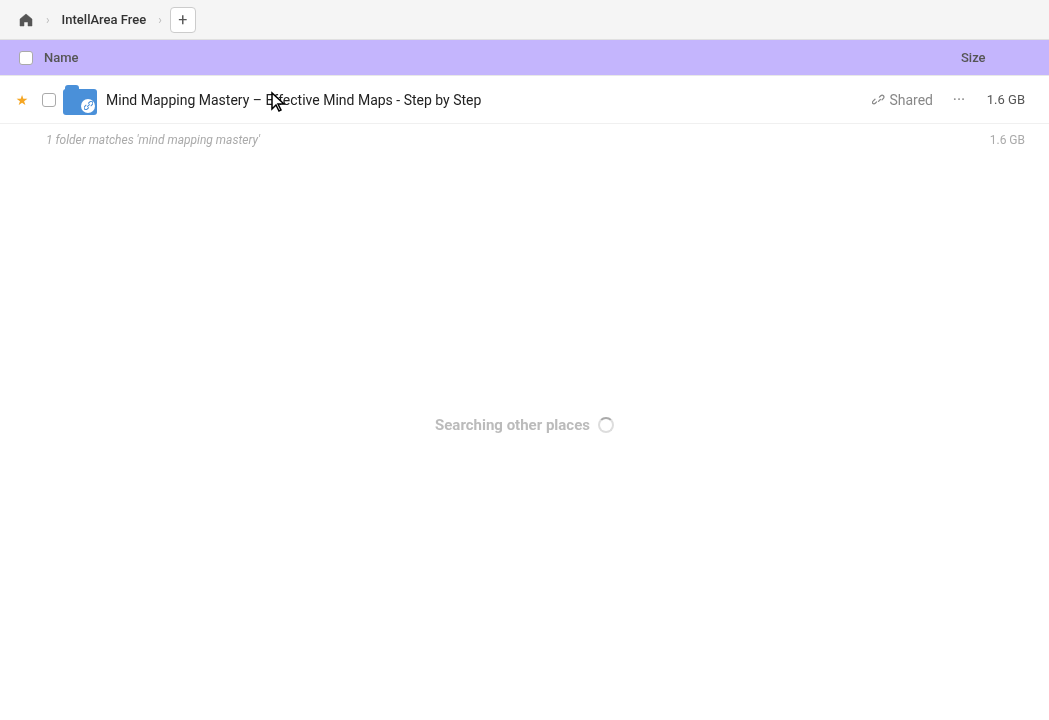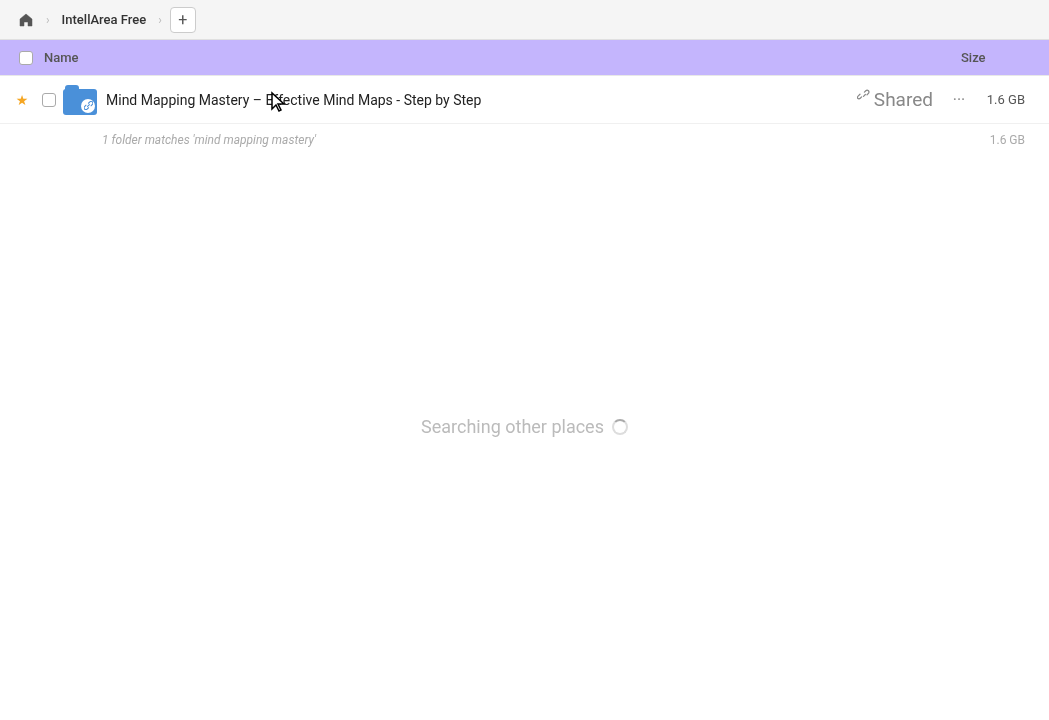--- a/index.html
+++ b/index.html
@@ -212,23 +212,24 @@
       flex: 1;
       font-size: 14px;
       color: #222;
       white-space: nowrap;
       overflow: hidden;
       text-overflow: ellipsis;
     }
 
     .row-shared-badge {
       display: flex;
+      align-items: center;
       gap: 4px;
       color: #888;
-      font-size: 19px;
+      font-size: 14px;
       margin-right: 12px;
       white-space: nowrap;
     }
 
     .row-more-btn {
       width: 28px;
       height: 28px;
       display: flex;
       align-items: center;
       justify-content: center;
@@ -246,21 +247,21 @@
       color: #555;
       padding-right: 16px;
       flex-shrink: 0;
     }
 
     
     .match-info-row {
       display: flex;
       align-items: center;
       height: 32px;
-      padding: 0 8px 0 102px;
+      padding: 0 8px 0 46px;
       background: #ffffff;
     }
 
     .match-info-text {
       flex: 1;
       font-size: 12px;
       color: #aaa;
       font-style: italic;
     }
 
@@ -273,22 +274,23 @@
     
     .searching-section {
       display: flex;
       align-items: center;
       justify-content: center;
       margin-top: 260px;
       gap: 8px;
     }
 
     .searching-text {
-      font-size: 18px;
+      font-size: 15px;
       color: #bbb;
+      font-weight: bold;
     }
 
     .spinning-indicator {
       width: 16px;
       height: 16px;
       border: 2px solid #ddd;
       border-top-color: #aaa;
       border-radius: 50%;
       animation: spin 1s linear infinite;
     }

